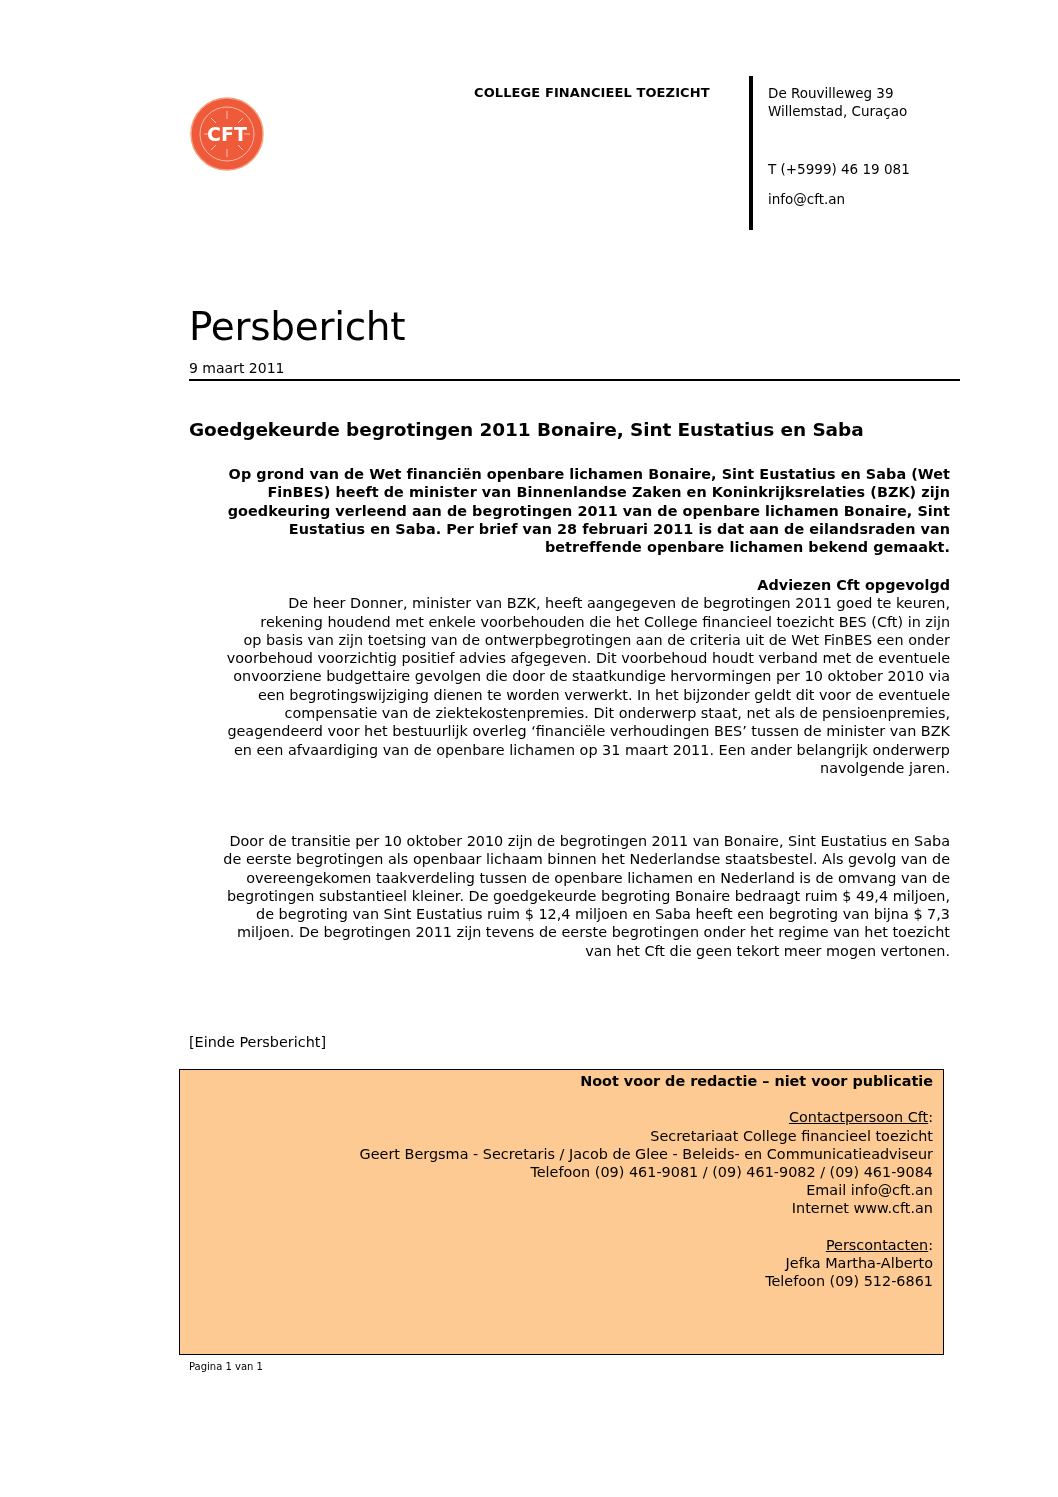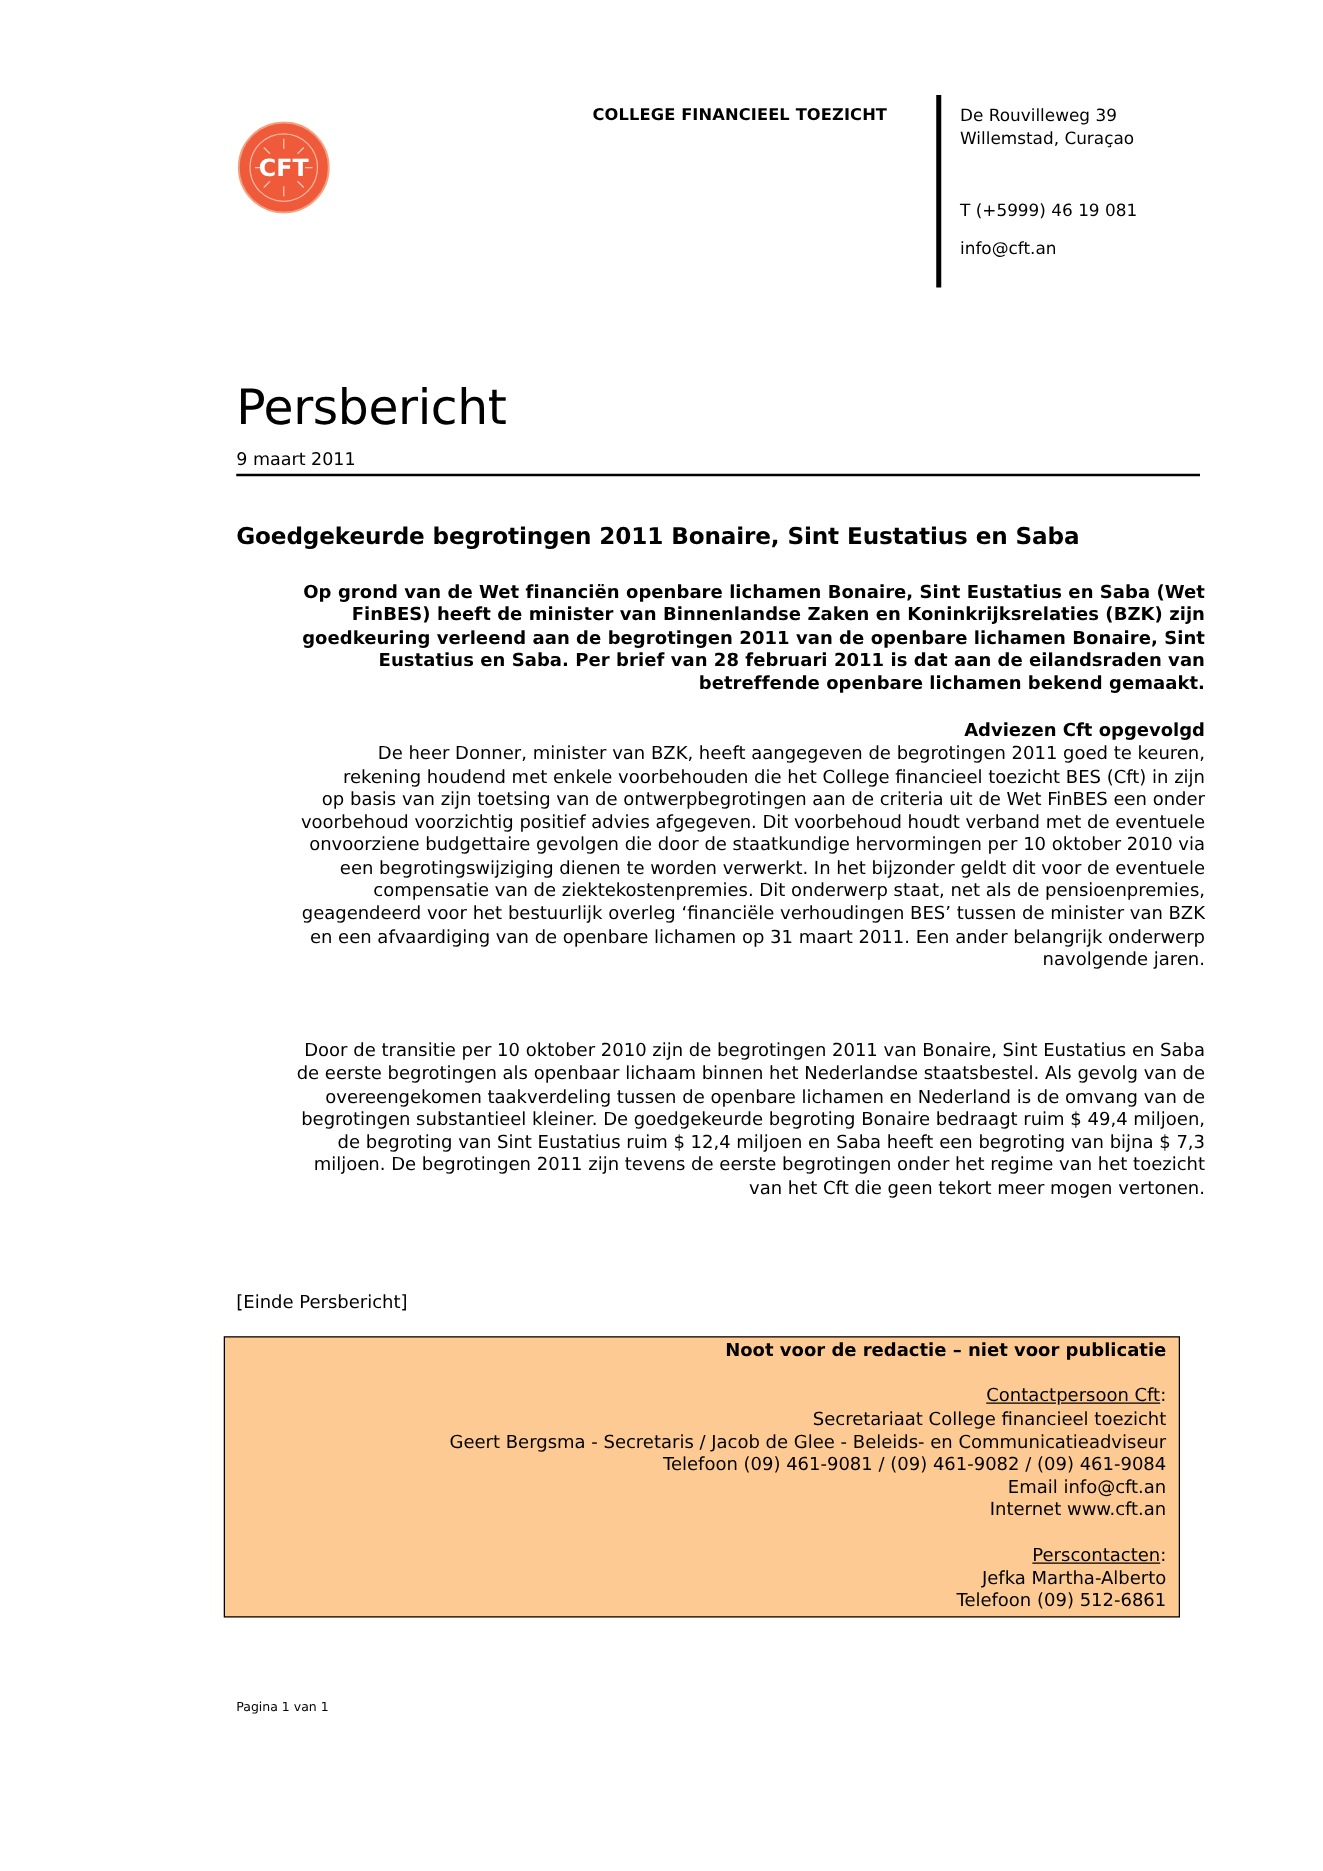--- a/index.html
+++ b/index.html
@@ -9,28 +9,28 @@
   }
   .abs { position: absolute; text-align: right; }
   .logo { left: 190px; top: 97px; width: 74px; height: 74px; }
   .org-name { left: 474px; top: 85px; font-size: 13px; font-weight: bold; letter-spacing: 0.1px; }
   .vbar { left: 749px; top: 76px; width: 4px; height: 154px; background: #000; }
   .addr { left: 768px; font-size: 13.5px; line-height: 18px; }
   .title { left: 189px; top: 304px; font-size: 39px; letter-spacing: -0.3px; }
   .date { left: 189px; top: 360px; font-size: 14px; }
   .hrule { left: 189px; top: 379px; width: 771px; height: 2px; background: #000; }
   .headline { left: 189px; top: 404px; font-size: 18.5px; font-weight: bold; letter-spacing: -0.1px; margin-top: 15px; }
-  .para { left: 189px; width: 775px; font-size: 14.4px; line-height: 18.3px; }
+  .para { left: 175px; width: 775px; font-size: 14.4px; line-height: 18.3px; }
   .lead { top: 465px; font-weight: bold; letter-spacing: 0.05px; }
   .sec-head { font-weight: bold; display: block; }
   .p1 { top: 576px; }
   .p2 { top: 832px; }
   .einde { left: 189px; top: 1034px; font-size: 14.4px; }
   .note {
-    left: 179px; top: 1069px; width: 765px; height: 225px;
+    left: 179px; top: 1069px; width: 765px; height: 286px;
     background: #fdca93; border: 1px solid #000; box-sizing: border-box;
     padding: 2px 10px; font-size: 14.4px; line-height: 18.2px;
   }
   .note .bold { font-weight: bold; }
   .note .ul { text-decoration: underline; }
   .note .gap { height: 18.2px; }
   .footer { left: 189px; top: 1361px; font-size: 10px; }
 </style>
 </head>
 <body>

